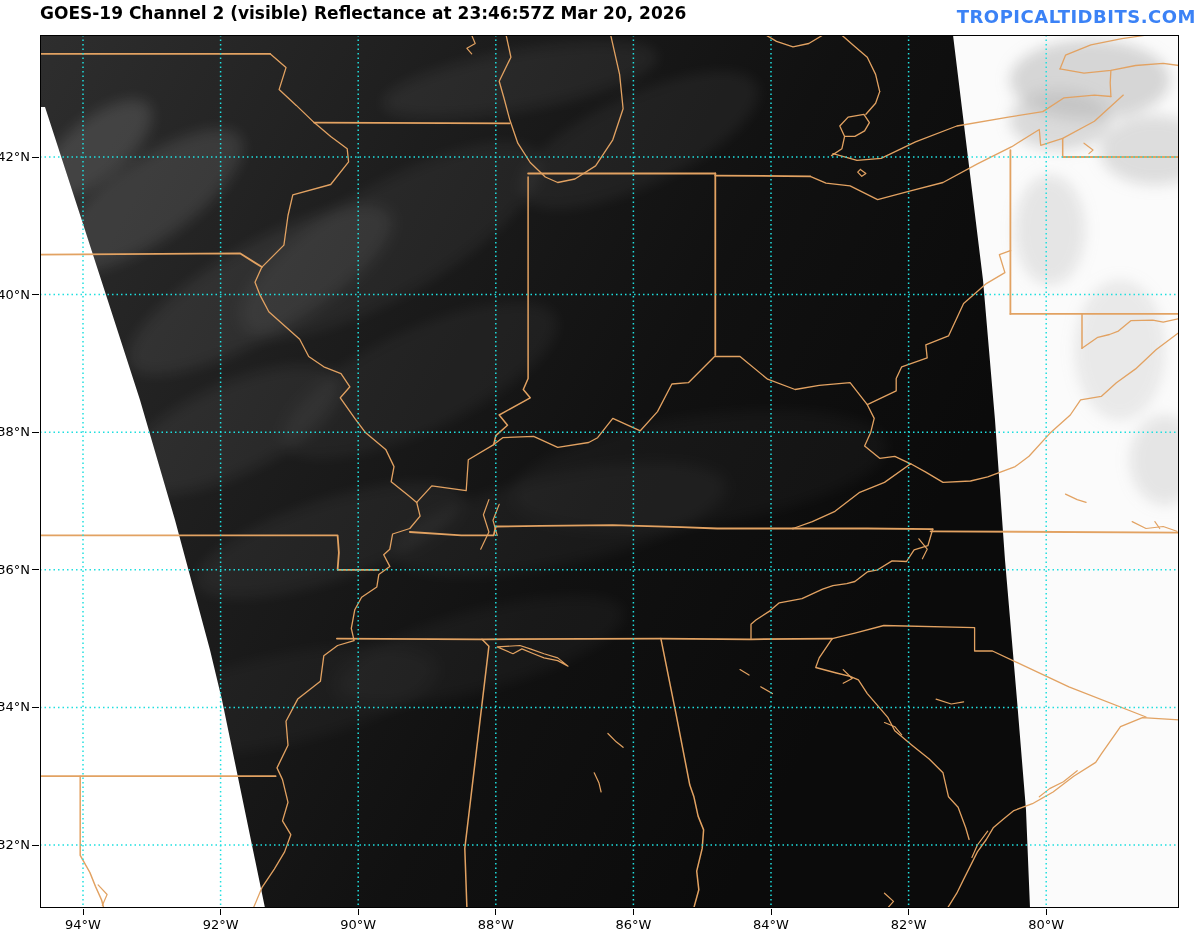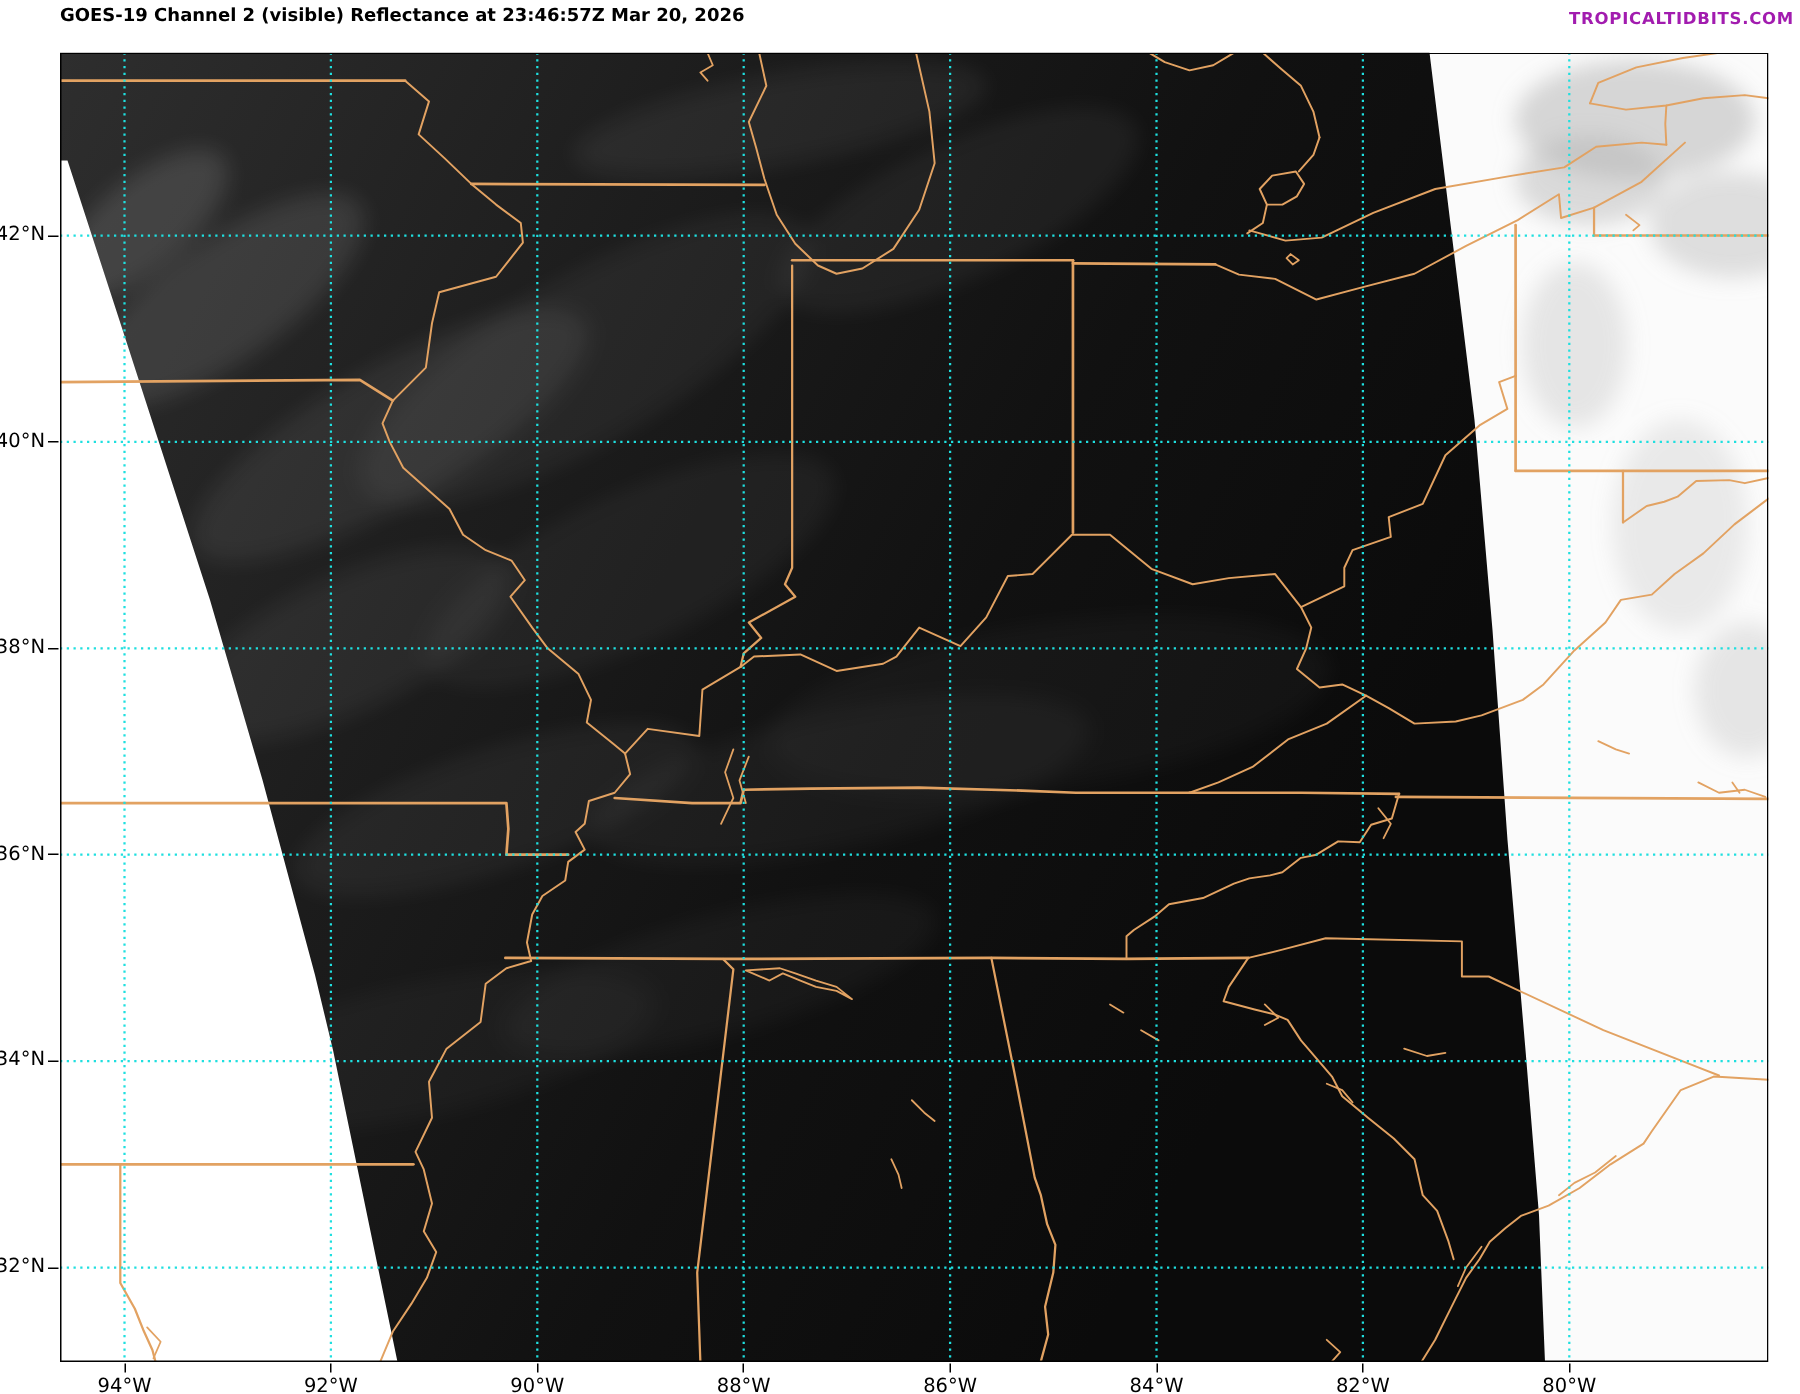--- a/index.html
+++ b/index.html
@@ -1,21 +1,21 @@
 <!DOCTYPE html>
 <html><head>
 <meta charset="utf-8">
 <style>
   html,body{margin:0;padding:0;background:#ffffff;}
   body{width:1200px;height:929px;position:relative;overflow:hidden;
        font-family:"DejaVu Sans","Liberation Sans",sans-serif;}
-  .page-title{position:absolute;left:40px;top:3px;font-size:12px;font-weight:bold;
+  .page-title{position:absolute;left:40px;top:3px;font-size:17px;font-weight:bold;
               color:#000;letter-spacing:0px;white-space:nowrap;}
-  .watermark{position:absolute;right:4px;top:6px;font-size:11px;font-weight:bold;
-             color:#a21caf;letter-spacing:0.5px;white-space:nowrap;}
+  .watermark{position:absolute;right:4px;top:6px;font-size:18px;font-weight:bold;
+             color:#3b82f6;letter-spacing:0.5px;white-space:nowrap;}
   .map-wrap{position:absolute;left:40px;top:35px;width:1139px;height:873px;}
   .tick-left{position:absolute;background:#000;width:7px;height:1.2px;}
   .tick-bottom{position:absolute;background:#000;width:1.2px;height:6px;}
   .lat-label{position:absolute;width:38px;text-align:right;font-size:13px;color:#000;}
   .lon-label{position:absolute;width:50px;text-align:center;font-size:13px;color:#000;}
 </style>
 </head>
 <body>
 
 <div class="page-title">GOES-19 Channel 2 (visible) Reflectance at 23:46:57Z Mar 20, 2026</div>

